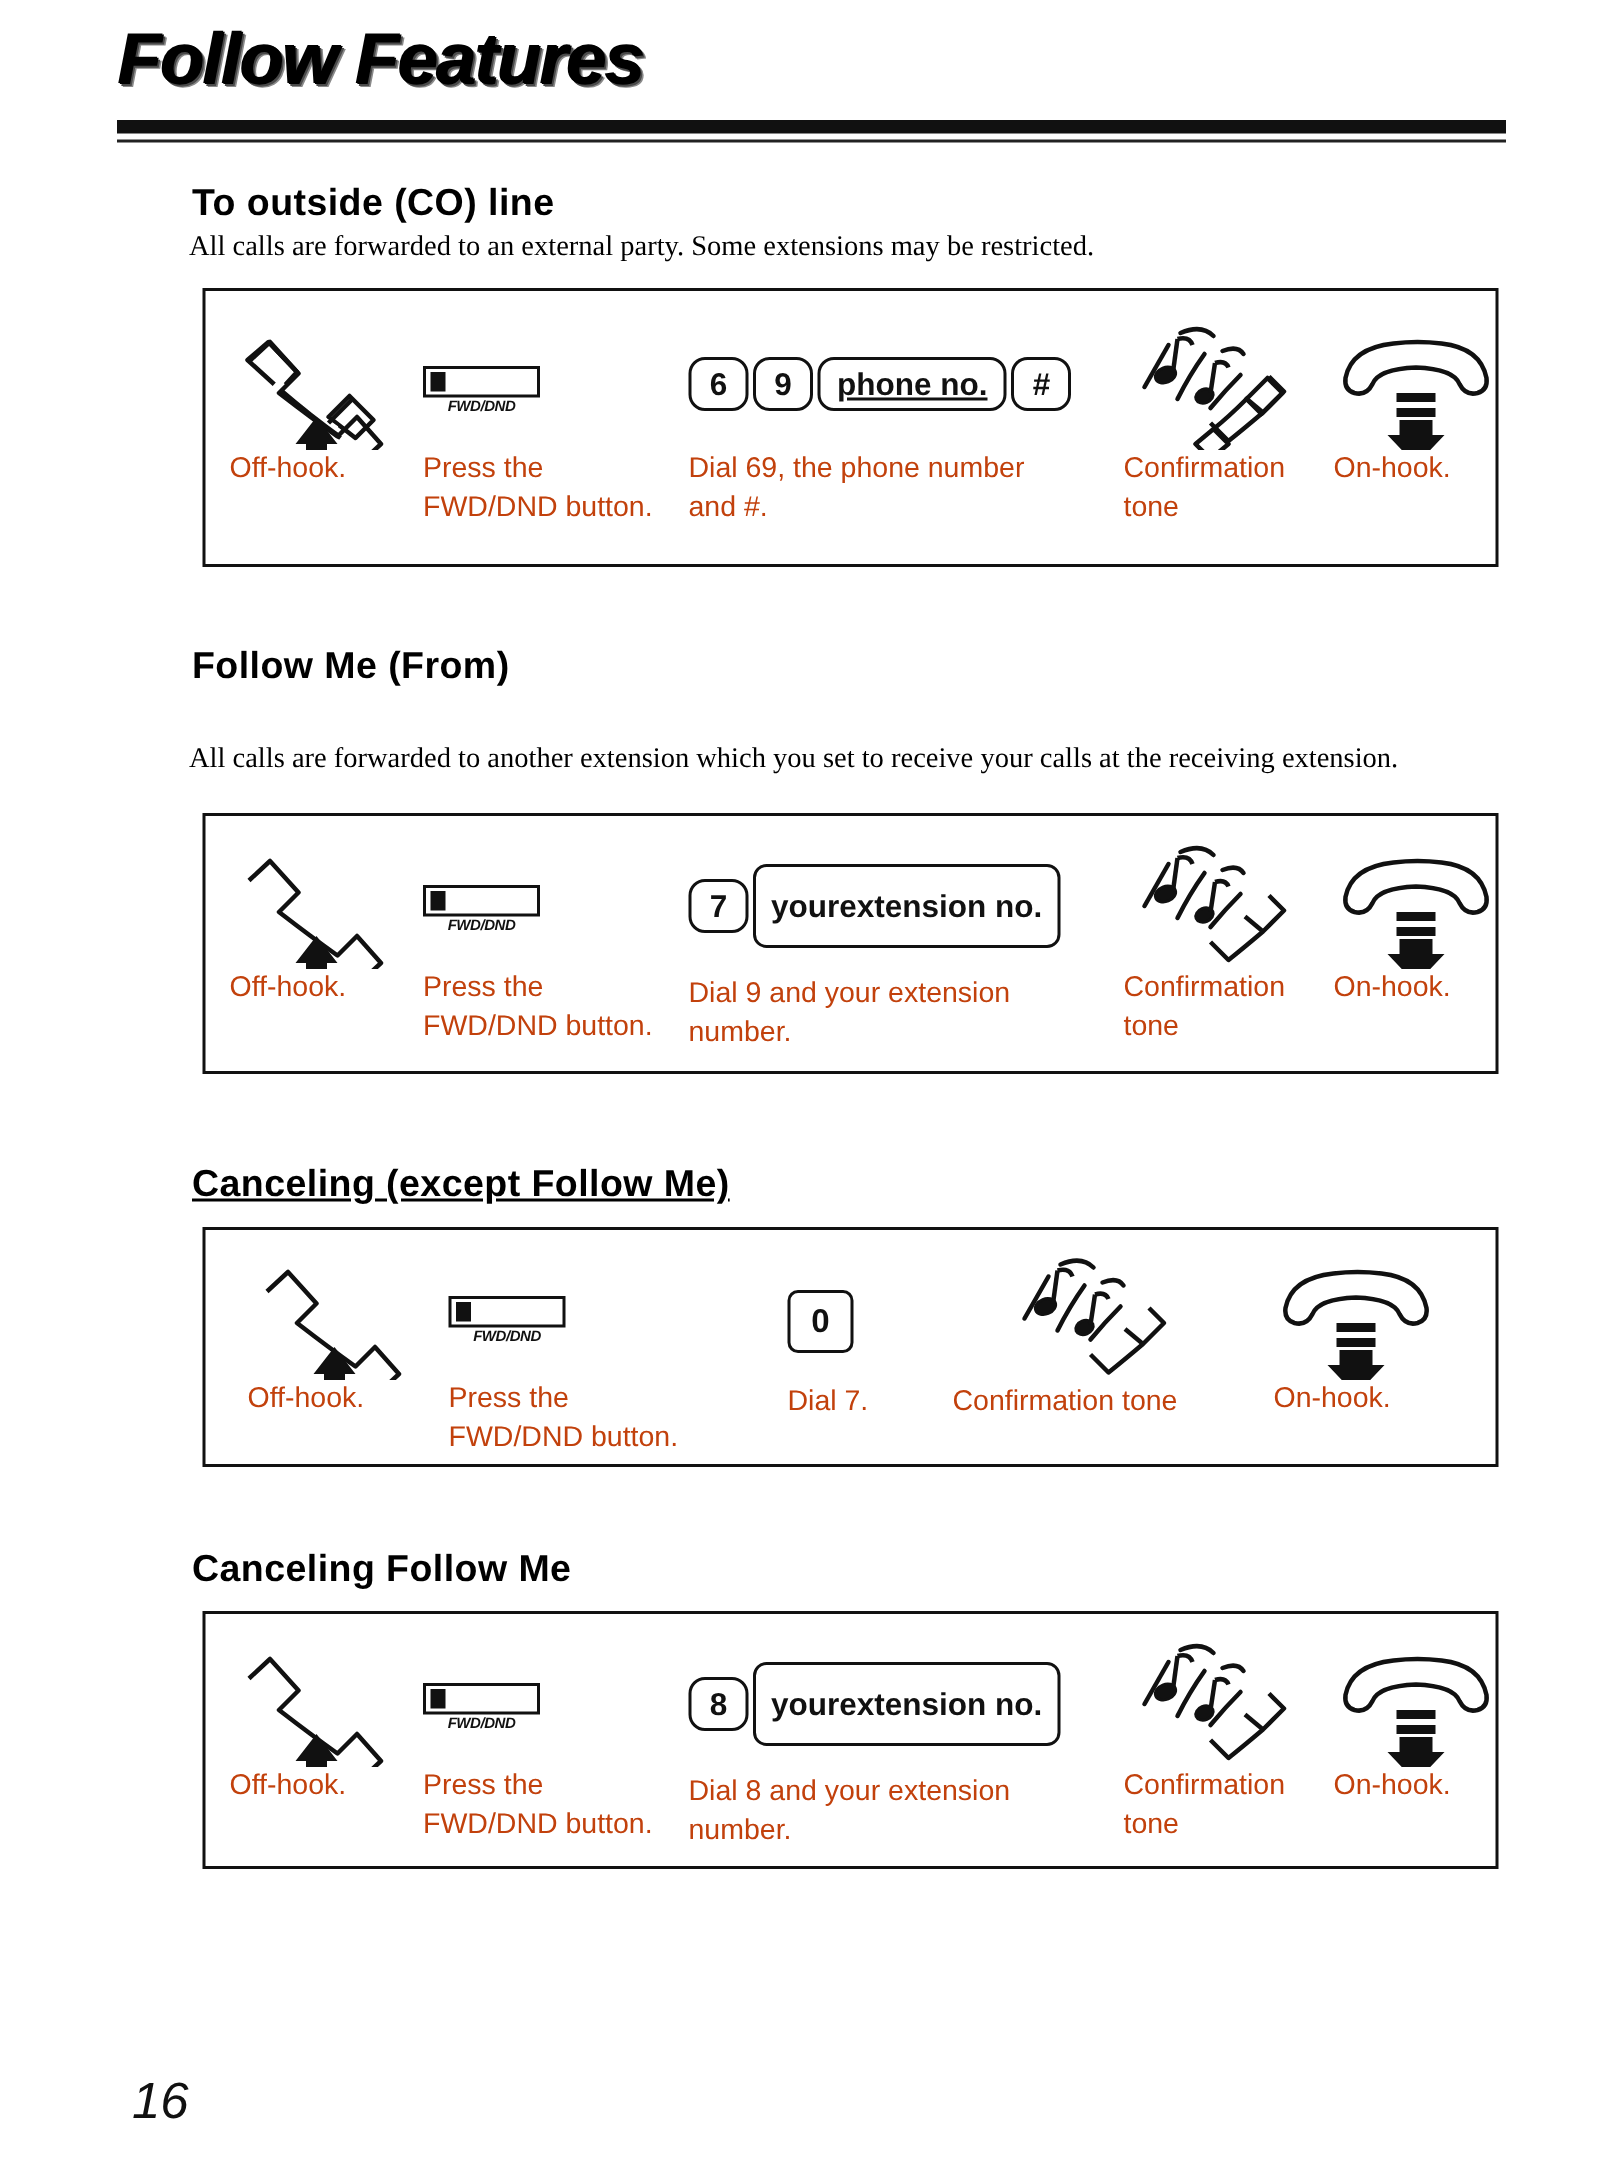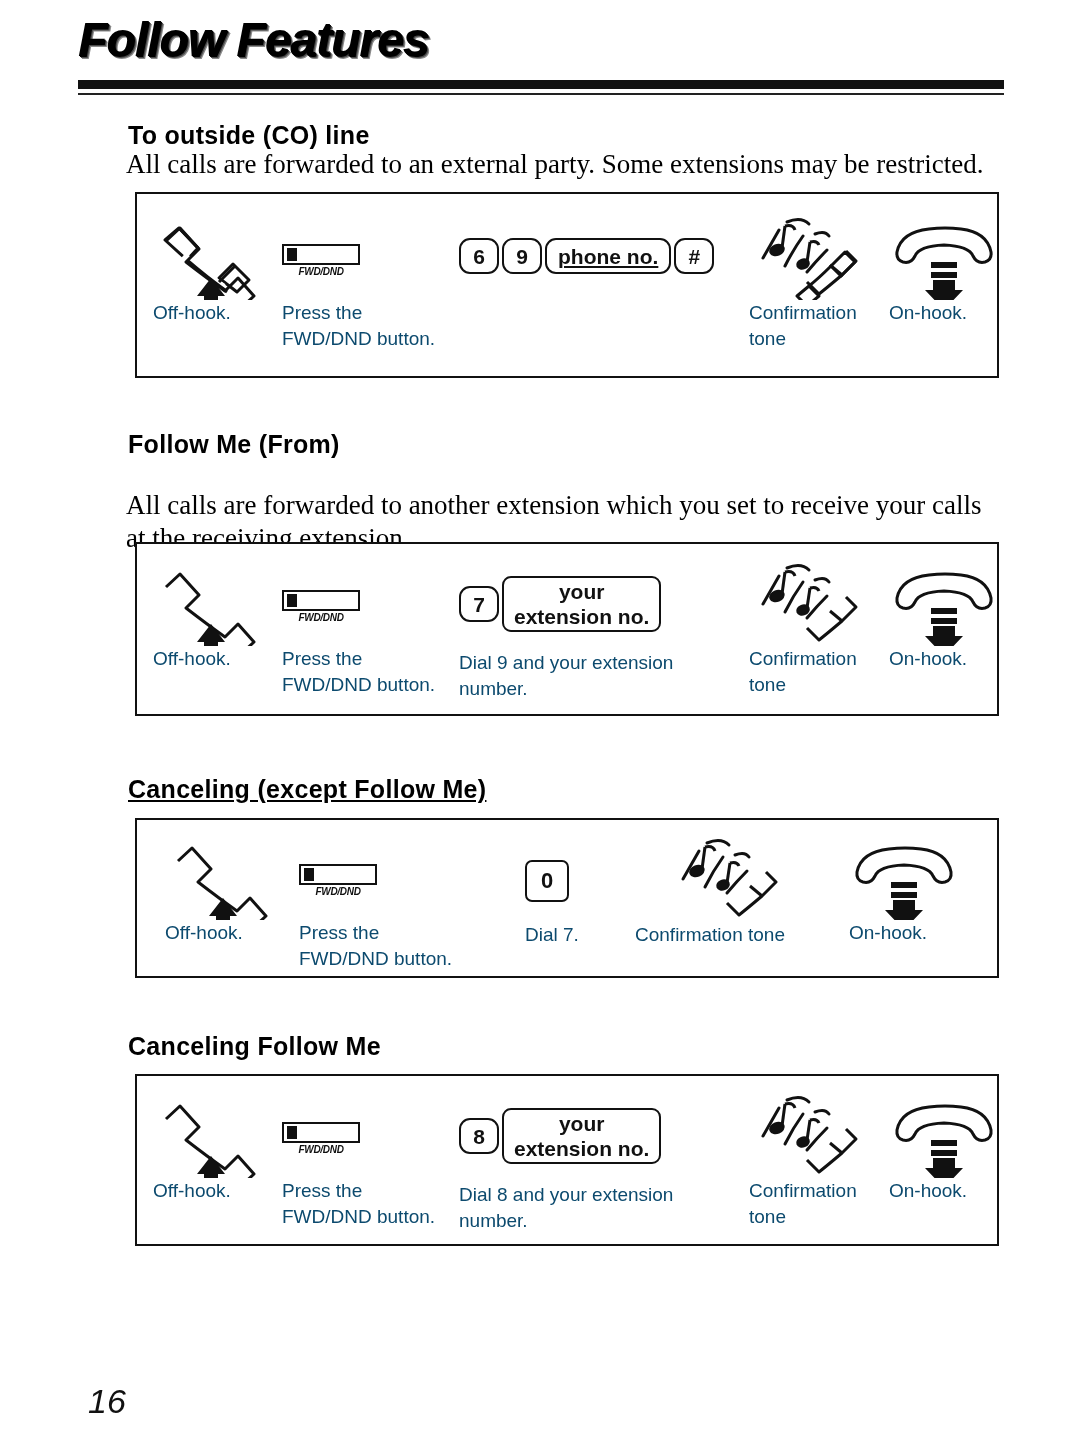--- a/index.html
+++ b/index.html
@@ -63,21 +63,21 @@
     font-weight: bold;
     font-size: 25px;
     letter-spacing: 0.3px;
     white-space: nowrap;
   }
   .sec-body {
     position: absolute;
     left: 126px;
     width: 862px;
     font-family: "Liberation Serif", serif;
-    font-size: 27px;
+    font-size: 19px;
     line-height: 33px;
   }
 
   
   .diagram {
     position: absolute;
     left: 135px;
     width: 864px;
     border: 2px solid #111;
     box-sizing: border-box;
@@ -94,21 +94,21 @@
   }
   .step-art {
     position: relative;
     height: 78px;
   }
   .step-art svg { display: block; }
   .step-cap {
     font-family: "Liberation Sans", sans-serif;
     font-size: 19px;
     line-height: 26px;
-    color: #0c4a6e;
+    color: #c2410c;
     white-space: pre-line;
   }
 
   
   .keyrow { display: flex; align-items: center; gap: 3px; }
   .key {
     border: 2.5px solid #111;
     border-radius: 11px;
     box-sizing: border-box;
     font-family: "Liberation Sans", sans-serif;
@@ -120,21 +120,21 @@
     justify-content: center;
     height: 36px;
     min-width: 40px;
     padding: 0 9px;
     background: #fff;
     line-height: 1;
   }
   .key.k-wide { padding: 0 11px; text-decoration: underline; }
   .key.k-square { border-radius: 7px; min-width: 44px; height: 42px; font-size: 22px; }
   .key.k-two {
-    flex-direction: column;
+    flex-direction: row;
     height: 56px;
     border-radius: 9px;
     padding: 3px 10px;
     justify-content: center;
     line-height: 25px;
     font-size: 21px;
   }
   .key.k-two > span { display: block; }
 
   
@@ -226,20 +226,22 @@
 
       <div class="step" style="left:322px; top:44px; width:280px;">
         <div style="height:62px;">
           <div class="keyrow">
             <div class="key">6</div>
             <div class="key">9</div>
             <div class="key k-wide">phone no.</div>
             <div class="key">#</div>
           </div>
         </div>
+        <div class="step-cap">Dial 69, the phone number
+and #.</div>
       </div>
 
       <div class="step" style="left:612px; top:20px; width:130px;">
         <div class="step-art" style="height:86px;">
           <svg width="120" height="86" viewBox="0 0 120 86">
             <g fill="none" stroke="#111" stroke-width="3" stroke-linecap="round">
               <path d="M14 44 Q22 30 30 16"></path>
               <path d="M36 52 Q44 36 54 22"></path>
               <path d="M58 58 Q68 46 78 36"></path>
               <path d="M38 8 Q52 2 60 10"></path>

